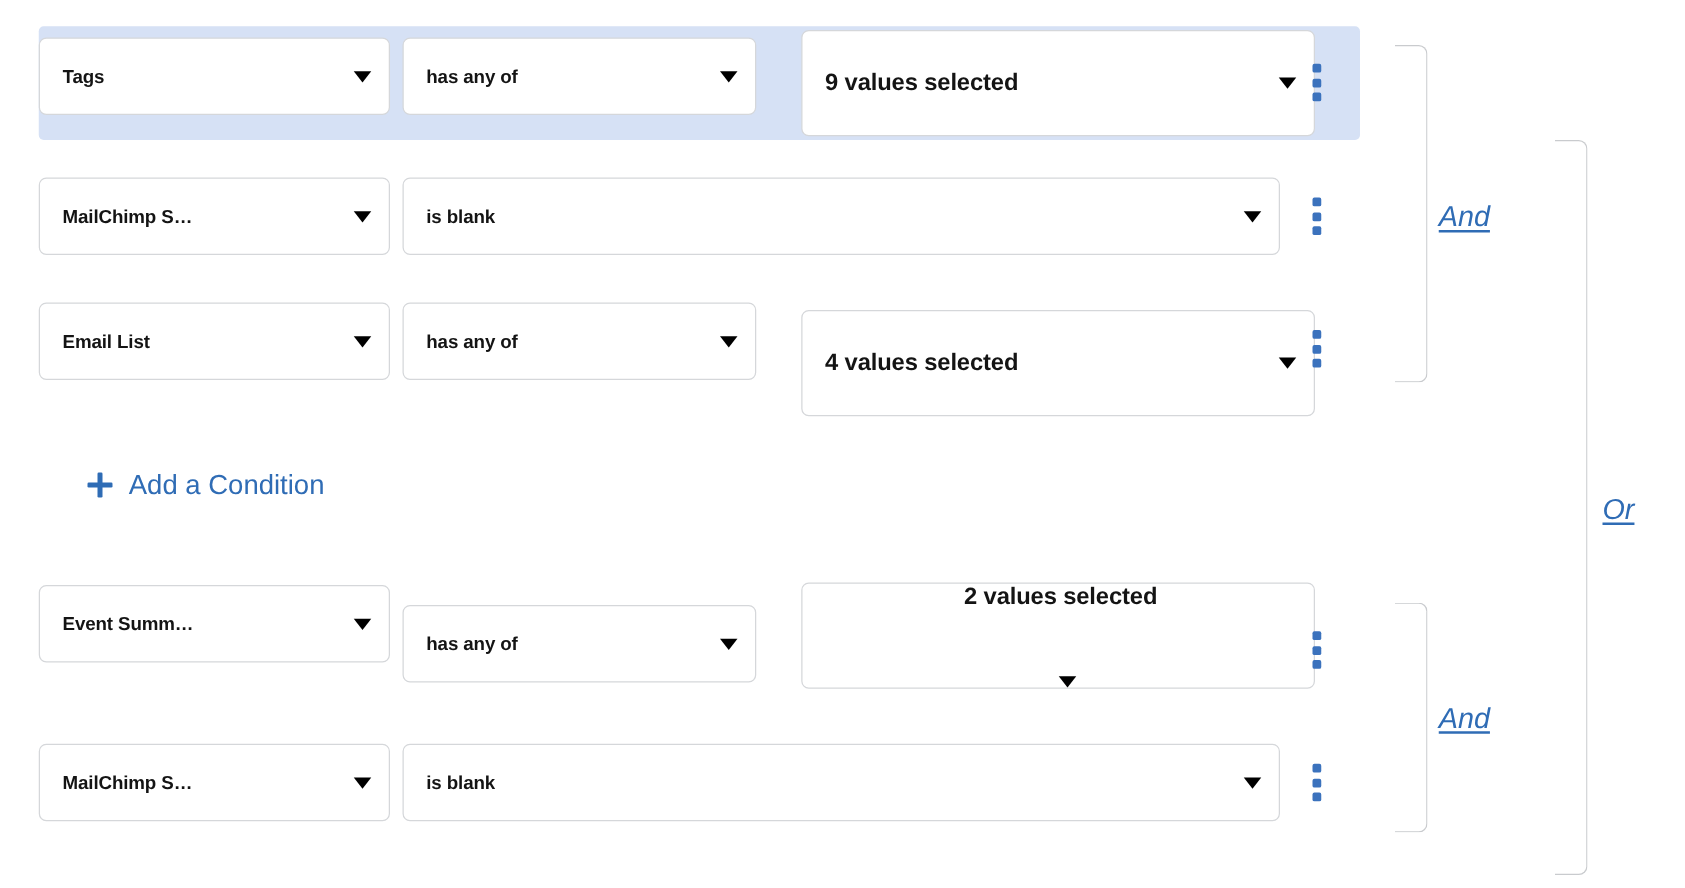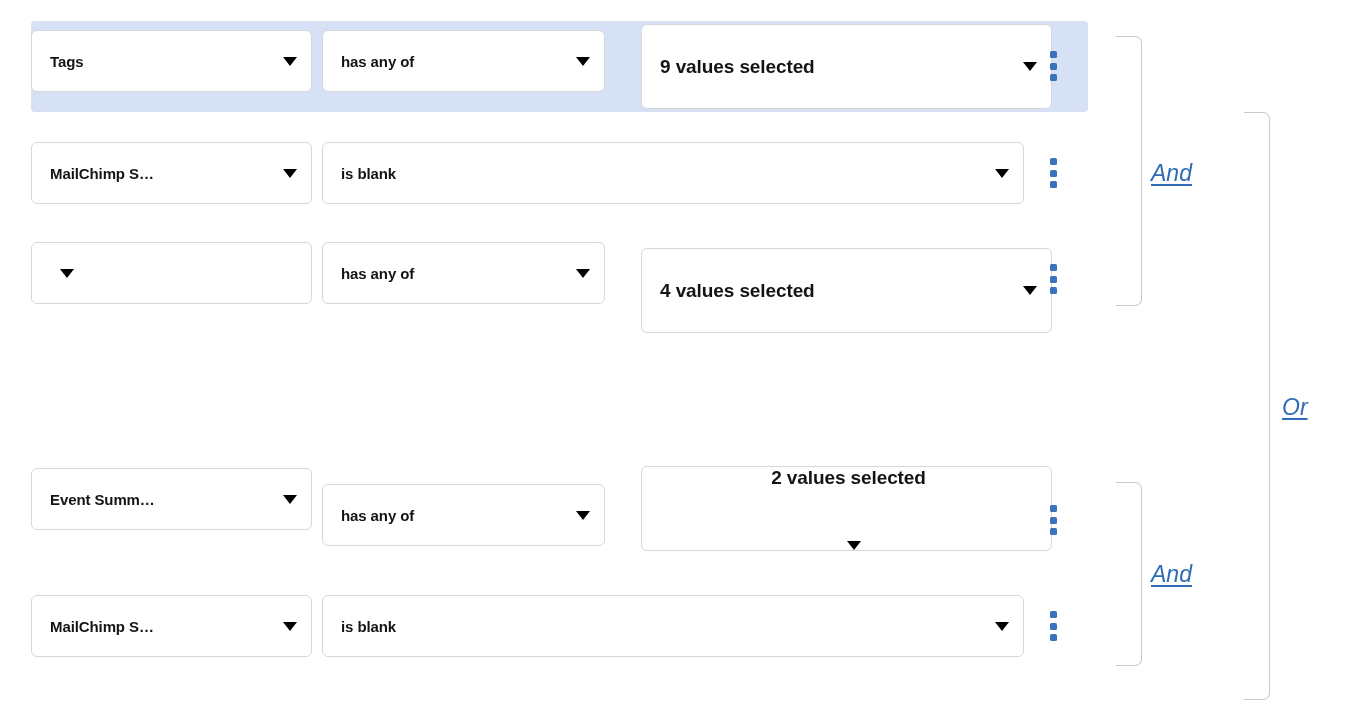--- a/index.html
+++ b/index.html
@@ -178,39 +178,44 @@
     <span class="caret"></span>
   </div>
 
   <div class="kebab" style="left:1040px; top:156px;">
     <i></i>
     <i></i>
     <i></i>
   </div>
 
   <div class="sel field" style="top:242px;">
+    <span class="sel-label">Email List</span>
     <span class="caret"></span>
   </div>
 
   <div class="sel op" style="top:242px;">
     <span class="sel-label">has any of</span>
     <span class="caret"></span>
   </div>
 
   <div class="sel value" style="top:248px;">
     <span class="sel-label">4 values selected</span>
     <span class="caret"></span>
   </div>
 
   <div class="kebab" style="left:1040px; top:262px;">
     <i></i>
     <i></i>
     <i></i>
   </div>
 
+  <div class="add-cond" style="left:70px; top:375px;">
+    <span class="plus"></span>
+    <span class="add-label">Add a Condition</span>
+  </div>
 
   <div class="bracket" style="left:1116px; top:36px; width:26px; height:270px;"></div>
   <a class="conj" style="left:1151px; top:160px;">And</a>
 
   <div class="sel field" style="top:468px;">
     <span class="sel-label">Event Summ…</span>
     <span class="caret"></span>
   </div>
 
   <div class="sel op" style="top:484px;">

